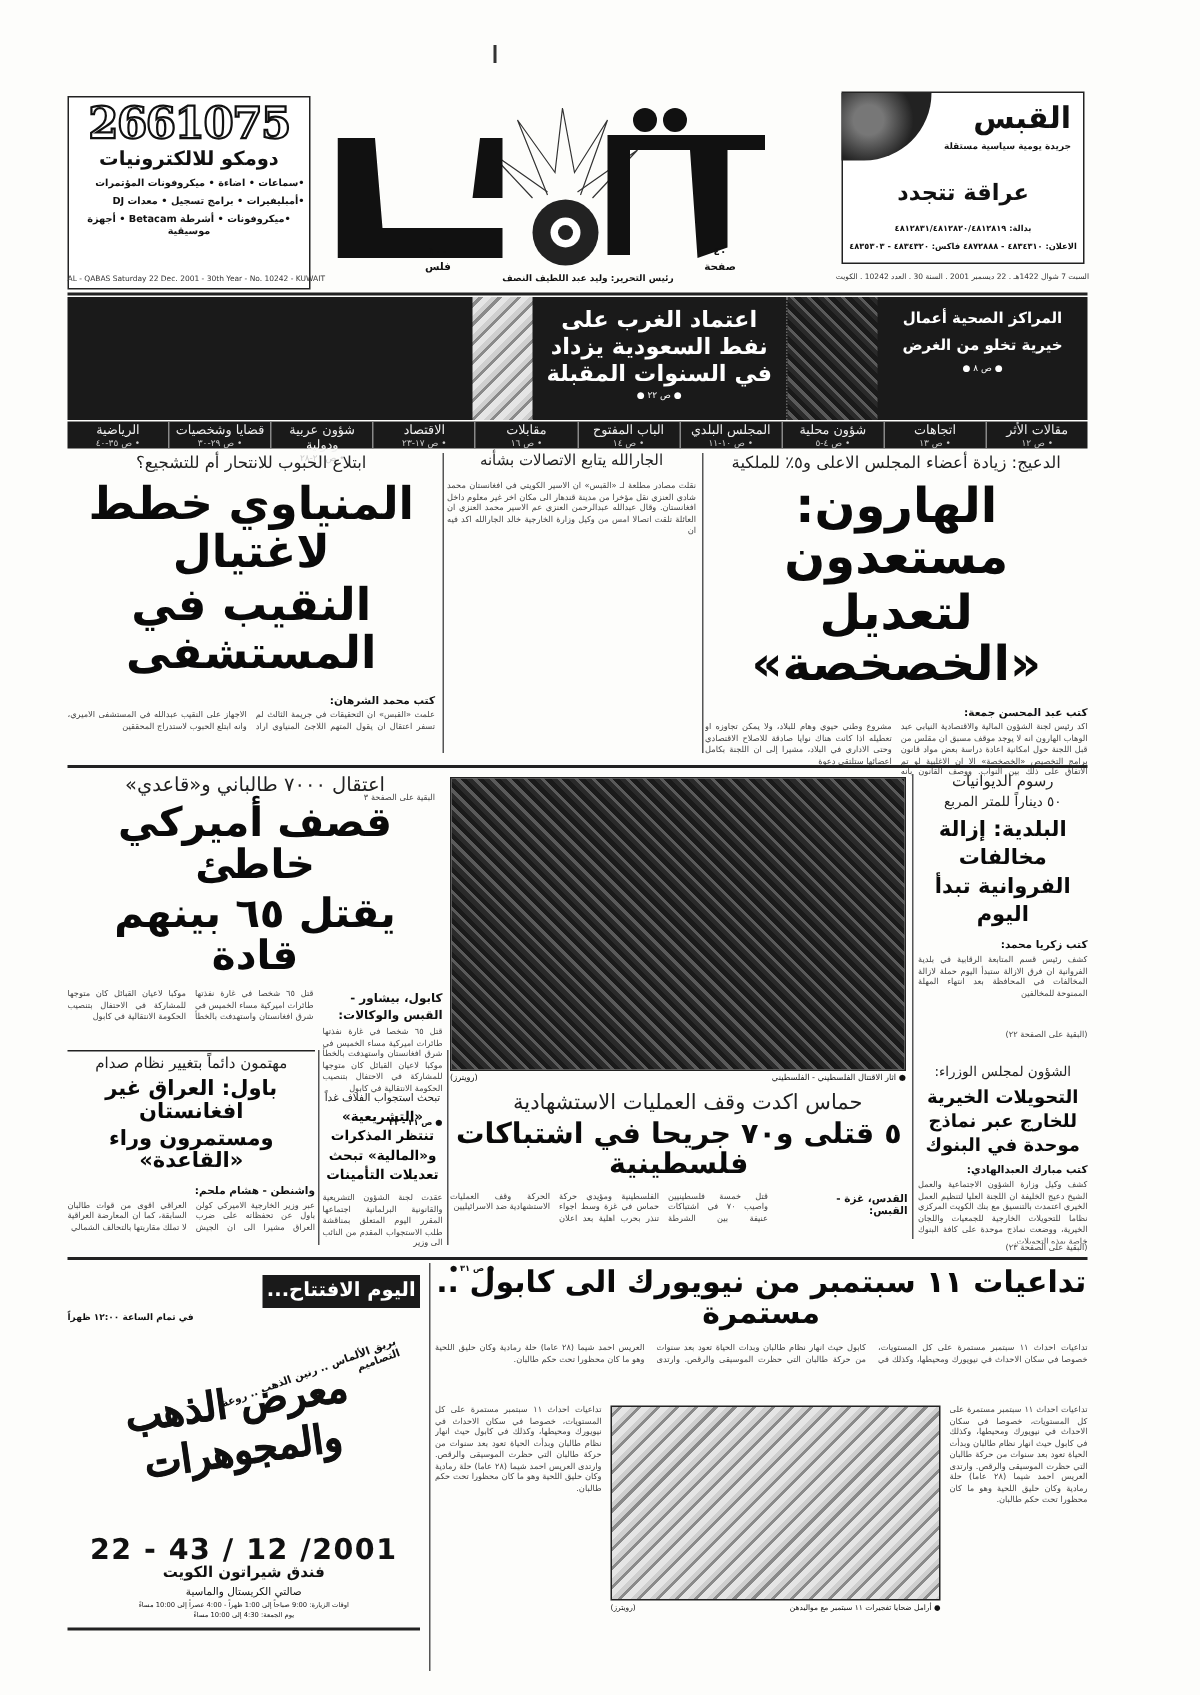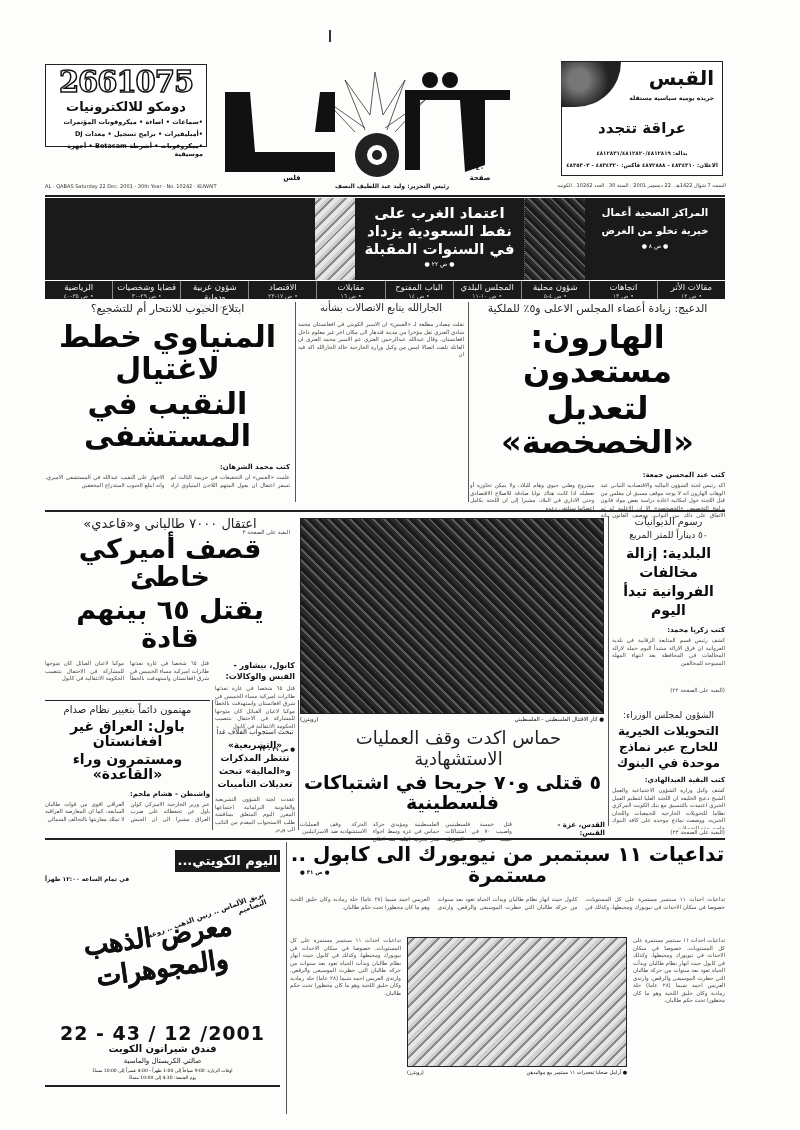--- a/index.html
+++ b/index.html
@@ -16,26 +16,26 @@
   .photo-light { background: repeating-linear-gradient(135deg, #cfcfcf 0 3px, #8a8a8a 3px 5px, #e5e5e5 5px 9px); }
   .sec-cell { flex: 1; border-left: 1px solid #888; padding: 1px 3px; text-align: center; }
   .sec-cell .t { font-size: 8.5px; color: #eee; display: block; }
   .sec-cell .p { font-size: 6px; color: #ccc; display: block; }
 </style>
 </head>
 <body>
 
 <div class="abs" style="left:329px;top:30px;width:2px;height:12px;background:#333;"></div>
 
-<div class="abs box" style="left:45px;top:64px;width:162px;height:83px;background:#fff;direction:rtl;">
+<div class="abs box" style="left:45px;top:64px;width:162px;height:129px;background:#fff;direction:rtl;">
   <div style="direction:ltr;text-align:center;font-size:29px;font-weight:900;letter-spacing:-1px;color:#fff;-webkit-text-stroke:1.5px #111;font-family:'DejaVu Serif',serif;line-height:34px;">2661075</div>
   <div style="text-align:center;font-size:13px;font-weight:bold;line-height:16px;">دومكو للالكترونيات</div>
   <div style="font-size:6.5px;font-weight:bold;padding:3px 3px 0;text-align:right;">•سماعات • اضاءة • ميكروفونات المؤتمرات</div>
   <div style="font-size:6.5px;font-weight:bold;padding:4px 3px 0;text-align:right;">•أمبليفيرات • برامج تسجيل • معدات DJ</div>
-  <div style="font-size:6.5px;font-weight:bold;padding:4px 3px 0;text-align:right;">•ميكروفونات • أشرطة Betacam • أجهزة موسيقية</div>
+  <div style="font-size:6.5px;font-weight:bold;padding:4px 3px 0;text-align:center;">•ميكروفونات • أشرطة Betacam • أجهزة موسيقية</div>
 </div>
 <div class="abs" style="left:45px;top:183px;width:160px;font-size:5px;direction:ltr;color:#333;white-space:nowrap;">AL - QABAS Saturday 22 Dec. 2001 - 30th Year - No. 10242 - KUWAIT</div>
 
 <div class="abs" style="left:225px;top:60px;width:285px;height:120px;">
   <svg width="285" height="120" viewBox="0 0 285 120">
     <g fill="none" stroke="#333" stroke-width="0.8">
       <path d="M140 70 L120 20 L145 55 L150 12 L158 55 L180 20 L162 70"></path>
       <path d="M130 72 L100 40 L140 68"></path>
       <path d="M170 72 L200 40 L160 68"></path>
     </g>
@@ -195,33 +195,33 @@
 <div class="rule-v" style="left:212px;top:700px;height:130px;"></div>
 
 <div class="abs" style="left:215px;top:728px;width:80px;height:105px;">
   <div class="sub" style="font-size:7px;">تبحث استجواب الفلاف غداً</div>
   <div class="hl" style="font-size:9px;margin-top:3px;line-height:13px;">«التشريعية» تنتظر المذكرات و«المالية» تبحث تعديلات التأمينات</div>
   <div class="body-text" style="margin-top:5px;height:40px;overflow:hidden;">عقدت لجنة الشؤون التشريعية والقانونية البرلمانية اجتماعها المقرر اليوم المتعلق بمناقشة طلب الاستجواب المقدم من النائب الى وزير</div>
 </div>
 <div class="rule-v" style="left:298px;top:700px;height:130px;"></div>
 
 <div class="abs" style="left:300px;top:727px;width:305px;height:105px;">
-  <div class="sub" style="font-size:18px;padding-left:12px;">حماس اكدت وقف العمليات الاستشهادية</div>
+  <div class="sub" style="font-size:14px;padding-left:12px;">حماس اكدت وقف العمليات الاستشهادية</div>
   <div class="hl" style="font-size:19px;margin-top:4px;">٥ قتلى و٧٠ جريحا في اشتباكات فلسطينية</div>
   <div style="display:flex;direction:rtl;margin-top:8px;gap:23px;">
     <div style="width:70px;font-size:7px;font-weight:bold;">القدس، غزة - القبس:</div>
     <div class="body-text" style="flex:1;column-count:3;column-gap:6px;height:48px;overflow:hidden;">قتل خمسة فلسطينيين واصيب ٧٠ في اشتباكات عنيفة بين الشرطة الفلسطينية ومؤيدي حركة حماس في غزة وسط اجواء تنذر بحرب اهلية بعد اعلان الحركة وقف العمليات الاستشهادية ضد الاسرائيليين</div>
   </div>
   <div style="font-size:5.5px;font-weight:bold;text-align:left;">● ص ٣١ ●</div>
 </div>
 
 <div class="abs" style="left:612px;top:710px;width:113px;height:125px;">
   <div class="sub" style="font-size:9px;">الشؤون لمجلس الوزراء:</div>
   <div class="hl" style="font-size:12px;margin-top:3px;line-height:16px;">التحويلات الخيرية للخارج عبر نماذج موحدة في البنوك</div>
-  <div style="font-size:7px;font-weight:bold;margin-top:5px;">كتب البقية العبدالهادي:</div>
+  <div style="font-size:7px;font-weight:bold;margin-top:5px;">كتب مبارك العبدالهادي:</div>
   <div class="body-text" style="margin-top:3px;height:42px;overflow:hidden;">كشف وكيل وزارة الشؤون الاجتماعية والعمل الشيخ دعيج الخليفة ان اللجنة العليا لتنظيم العمل الخيري اعتمدت بالتنسيق مع بنك الكويت المركزي نظاما للتحويلات الخارجية للجمعيات واللجان الخيرية، ووضعت نماذج موحدة على كافة البنوك خاصة بهذه التحويلات.</div>
   <div style="font-size:5.5px;color:#444;">(البقية على الصفحة ٢٣)</div>
 </div>
 
 <div class="rule-h" style="left:45px;top:838px;width:680px;height:1.5px;"></div>
 
 <div class="abs" style="left:290px;top:844px;width:435px;height:270px;">
   <div class="hl" style="font-size:20px;">تداعيات ١١ سبتمبر من نيويورك الى كابول .. مستمرة</div>
   <div class="body-text" style="margin-top:10px;column-count:3;column-gap:8px;height:38px;overflow:hidden;">تداعيات احداث ١١ سبتمبر مستمرة على كل المستويات، خصوصا في سكان الاحداث في نيويورك ومحيطها، وكذلك في كابول حيث انهار نظام طالبان وبدأت الحياة تعود بعد سنوات من حركة طالبان التي حظرت الموسيقى والرقص. وارتدى العريس احمد شيما (٢٨ عاما) حلة رمادية وكان حليق اللحية وهو ما كان محظورا تحت حكم طالبان.</div>
   <div style="display:flex;direction:rtl;margin-top:3px;gap:6px;">
@@ -232,21 +232,21 @@
         <span>● أرامل ضحايا تفجيرات ١١ سبتمبر مع مواليدهن</span>
         <span>(رويترز)</span>
       </div>
     </div>
     <div class="body-text" style="flex:1;height:210px;overflow:hidden;">تداعيات احداث ١١ سبتمبر مستمرة على كل المستويات، خصوصا في سكان الاحداث في نيويورك ومحيطها، وكذلك في كابول حيث انهار نظام طالبان وبدأت الحياة تعود بعد سنوات من حركة طالبان التي حظرت الموسيقى والرقص. وارتدى العريس احمد شيما (٢٨ عاما) حلة رمادية وكان حليق اللحية وهو ما كان محظورا تحت حكم طالبان.</div>
   </div>
 </div>
 <div class="rule-v" style="left:286px;top:842px;height:272px;"></div>
 
 <div class="abs" style="left:45px;top:850px;width:235px;height:232px;">
-  <div class="dark" style="width:105px;height:22px;font-size:13px;font-weight:900;text-align:center;line-height:22px;">اليوم الكويتي...</div>
+  <div class="dark" style="width:105px;height:22px;font-size:13px;font-weight:900;text-align:center;line-height:22px;">اليوم الافتتاح...</div>
   <div class="abs" style="left:0;top:25px;font-size:6px;font-weight:bold;direction:rtl;">في تمام الساعة ١٢:٠٠ ظهراً</div>
   <div class="abs" style="left:80px;top:40px;width:140px;font-size:7px;font-weight:bold;transform:rotate(-20deg);transform-origin:right center;text-align:right;">بريق الألماس .. رنين الذهب .. روعة التصاميم</div>
   <div class="abs" style="left:40px;top:70px;width:150px;font-size:26px;font-weight:900;line-height:32px;text-align:center;font-family:'DejaVu Serif',serif;-webkit-text-stroke:0.5px #111;transform:rotate(-8deg);">معرض الذهب والمجوهرات</div>
   <div class="abs" style="left:0;right:0;top:172px;direction:ltr;text-align:center;font-size:19px;font-weight:900;letter-spacing:1px;">22 - 43 / 12 /2001</div>
   <div class="abs" style="left:0;right:0;top:193px;text-align:center;font-size:10px;font-weight:bold;">فندق شيراتون الكويت</div>
   <div class="abs" style="left:0;right:0;top:207px;text-align:center;font-size:7px;">صالتي الكريستال والماسية</div>
   <div class="abs" style="left:0;right:0;top:218px;text-align:center;font-size:4.5px;">اوقات الزيارة: 9:00 صباحاً إلى 1:00 ظهراً - 4:00 عصراً إلى 10:00 مساءً</div>
   <div class="abs" style="left:0;right:0;top:225px;text-align:center;font-size:4.5px;">يوم الجمعة: 4:30 إلى 10:00 مساءً</div>
 </div>
 <div class="rule-h" style="left:45px;top:1085px;width:235px;height:1.5px;"></div>

